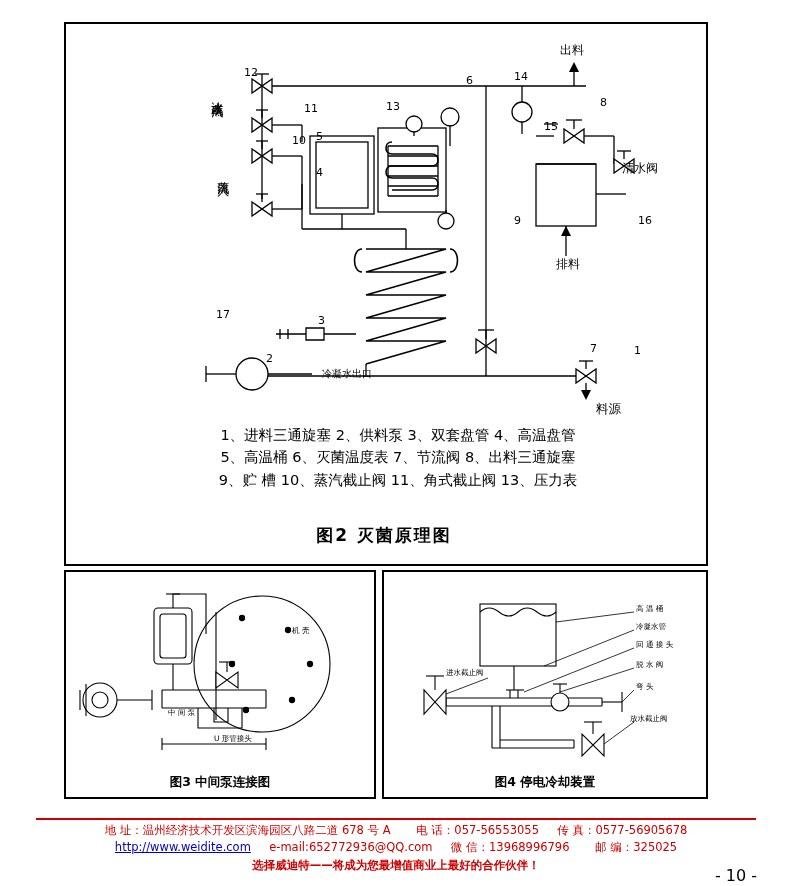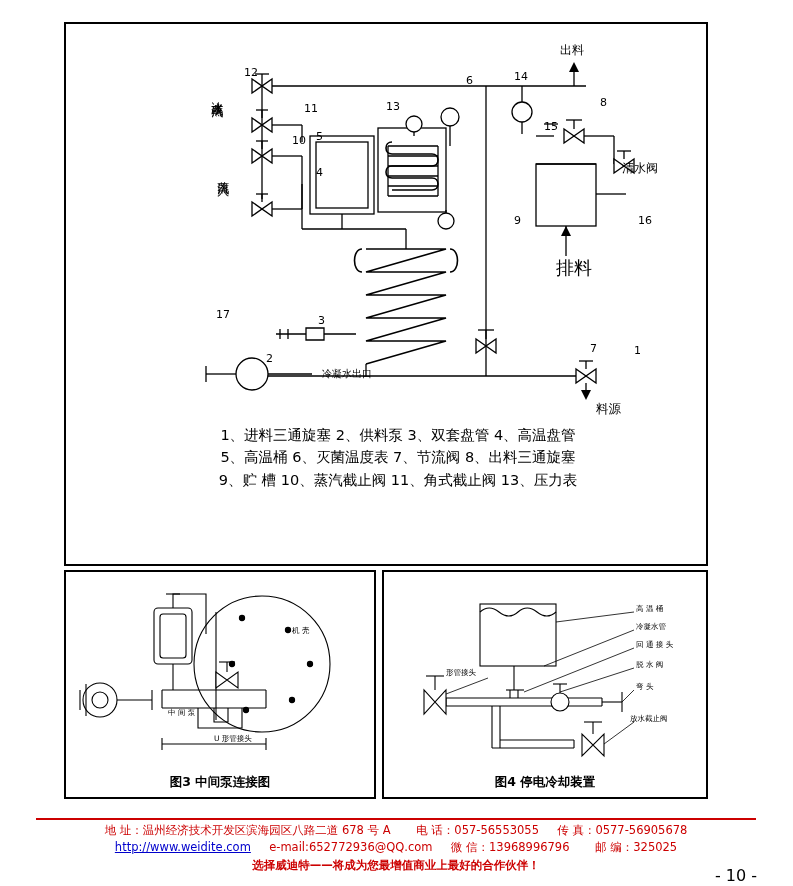--- a/index.html
+++ b/index.html
@@ -190,32 +190,33 @@
       <span class="num" style="left:150px;top:284px;">17</span>
       <span class="num" style="left:252px;top:290px;">3</span>
       <span class="num" style="left:200px;top:328px;">2</span>
       <span class="num" style="left:524px;top:318px;">7</span>
       <span class="num" style="left:568px;top:320px;">1</span>
 
       <span class="lbl vert" style="left:144px;top:68px;">冰水或蒸汽</span>
       <span class="lbl vert" style="left:150px;top:148px;">蒸汽入口</span>
       <span class="lbl" style="left:494px;top:20px;font-size:12px;">出料</span>
       <span class="lbl" style="left:556px;top:138px;font-size:12px;">清水阀</span>
-      <span class="lbl" style="left:490px;top:234px;font-size:18px;">排料</span>
+      <span class="lbl" style="left:490px;top:234px;font-size:12px;">排料</span>
       <span class="lbl" style="left:256px;top:344px;font-size:10px;">冷凝水出口</span>
       <span class="lbl" style="left:530px;top:378px;font-size:12.5px;">料源</span>
 
     </div>
   </div>
 
   <div class="legend">
     <div>1、进料三通旋塞  2、供料泵  3、双套盘管  4、高温盘管</div>
     <div>5、高温桶  6、灭菌温度表  7、节流阀  8、出料三通旋塞</div>
     <div>9、贮    槽  10、蒸汽截止阀  11、角式截止阀  13、压力表</div>
   </div>
+  <div class="fig2-cap">图2   灭菌原理图</div>
 
   <div class="fig3-box">
     <svg width="308" height="200" viewBox="0 0 308 200">
       <g stroke="#000" fill="none" stroke-width="1.1">
 
         <circle cx="196" cy="92" r="68" fill="#fff"></circle>
         <path d="M150 40 L150 148"></path>
 
         <circle cx="176" cy="46" r="2.6" fill="#000"></circle>
         <circle cx="222" cy="58" r="2.6" fill="#000"></circle>
@@ -303,21 +304,21 @@
         <path d="M220 172 L250 150" stroke-width="0.8"></path>
         <path d="M62 122 L104 106" stroke-width="0.8"></path>
       </g>
     </svg>
     <span class="tiny" style="left:252px;top:32px;">高 温 桶</span>
     <span class="tiny" style="left:252px;top:50px;">冷凝水管</span>
     <span class="tiny" style="left:252px;top:68px;">回 通 接 头</span>
     <span class="tiny" style="left:252px;top:88px;">脱 水 阀</span>
     <span class="tiny" style="left:252px;top:110px;">弯  头</span>
     <span class="tiny" style="left:246px;top:142px;">放水截止阀</span>
-    <span class="tiny" style="left:62px;top:96px;">形管接头</span>
+    <span class="tiny" style="left:62px;top:96px;">进水截止阀</span>
     <div class="sub-cap">图4  停电冷却装置</div>
   </div>
 
   <div class="footer-rule"></div>
   <div class="footer">
     <div class="row">
       <span>地  址：</span><span>温州经济技术开发区滨海园区八路二道 678 号 A</span>&nbsp;&nbsp;&nbsp;&nbsp;&nbsp;&nbsp;
       <span>电  话：</span><span>057-56553055</span>&nbsp;&nbsp;&nbsp;&nbsp;
       <span>传  真：</span><span>0577-56905678</span>
     </div>

